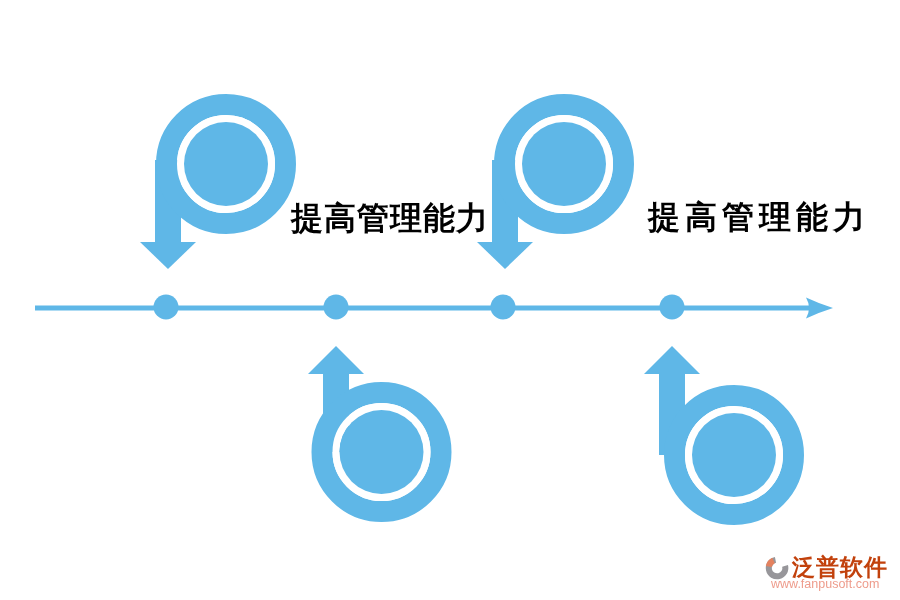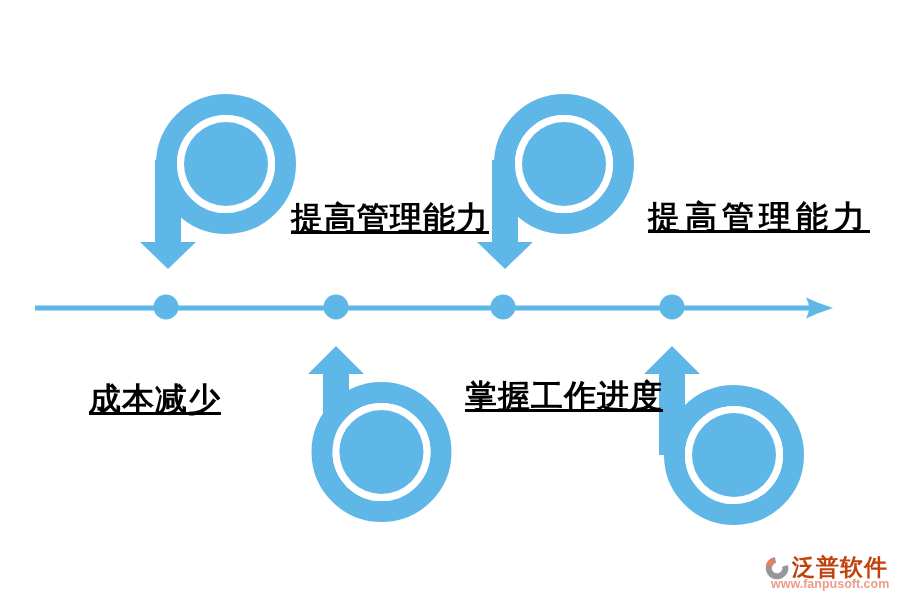--- a/index.html
+++ b/index.html
@@ -12,37 +12,36 @@
   }
   .stage svg{position:absolute;left:0;top:0;}
   .benefit-label{
     position:absolute;
     font-weight:700;
     font-size:32px;
     line-height:36px;
     color:#000;
     white-space:nowrap;
     letter-spacing:1px;
-    text-decoration:underline;
   }
   .label-top-1{left:291px;top:200px;}
   .label-top-2{left:648px;top:199px;letter-spacing:5px;}
   .label-bottom-1{left:89px;top:381px;}
   .label-bottom-2{left:465px;top:378px;}
   .blue{fill:#5FB7E7;}
   .blue-stroke{stroke:#5FB7E7;fill:none;}
   .white-ring{stroke:#FFFFFF;fill:none;}
   .watermark-brand{
     position:absolute;left:792px;top:552px;
     font-size:23px;font-weight:700;color:#c2410c;
     letter-spacing:1px;white-space:nowrap;
   }
   .watermark-url{
     position:absolute;left:771px;top:577px;
-    font-size:12.5px;font-weight:700;color:#EE9C8C;
+    font-size:12.5px;font-weight:400;color:#EE9C8C;
     white-space:nowrap;
   }
 </style>
 </head>
 <body>
 
 <div class="stage">
 
   <svg width="900" height="600" viewBox="0 0 900 600">
 
@@ -88,19 +87,17 @@
     </g>
 
     <g transform="translate(766,556)">
       <path d="M 9.5,3.9 A 8.3,8.3 0 1 0 19.1,9.9" fill="none" stroke="#97969A" stroke-width="6"></path>
       <path d="M 2.8,10.6 A 8.3,8.3 0 0 1 7.5,4.5" fill="none" stroke="#E4825F" stroke-width="6"></path>
     </g>
   </svg>
 
   <div class="benefit-label label-top-1">提高管理能力</div>
   <div class="benefit-label label-top-2">提高管理能力</div>
-  <div class="benefit-label label-bottom-1">成本减少</div>
-  <div class="benefit-label label-bottom-2">掌握工作进度</div>
 
   <div class="watermark-brand">泛普软件</div>
   <div class="watermark-url">www.fanpusoft.com</div>
 
 </div>
 
 </body></html>

